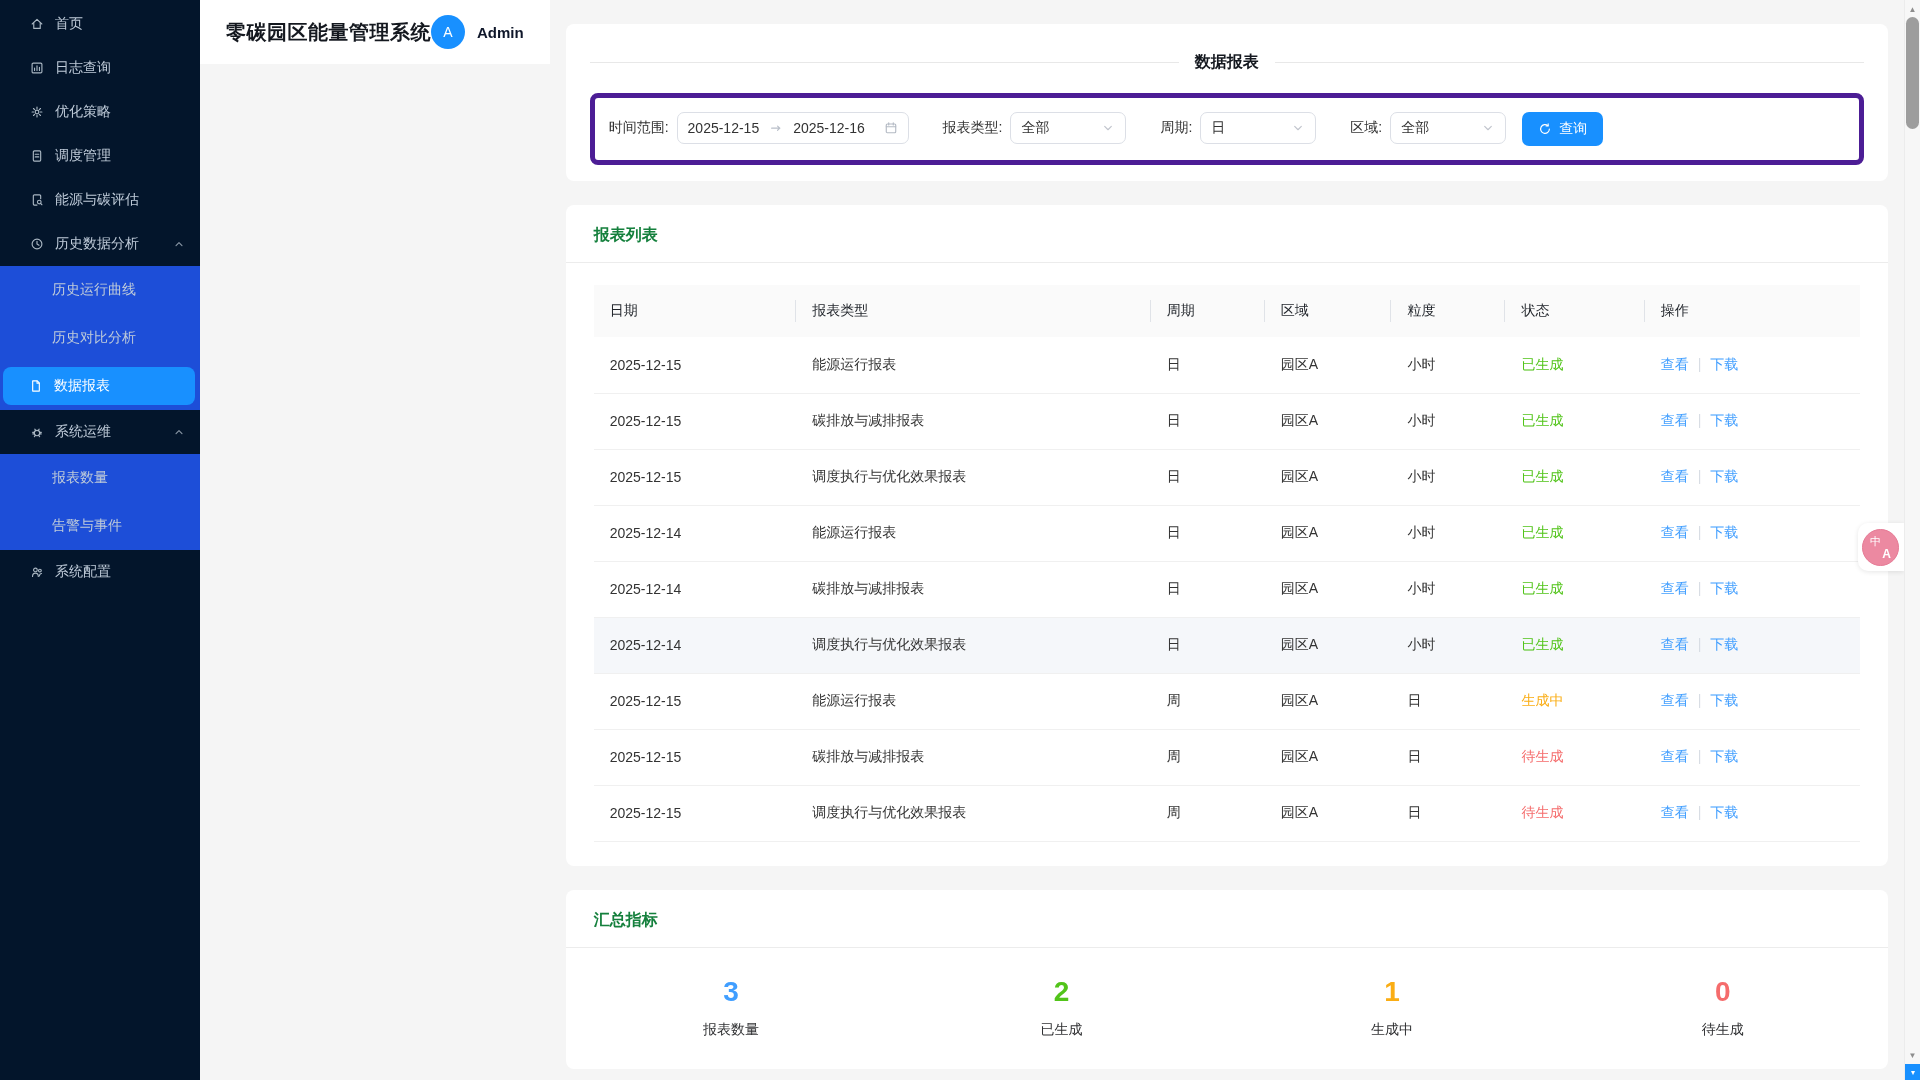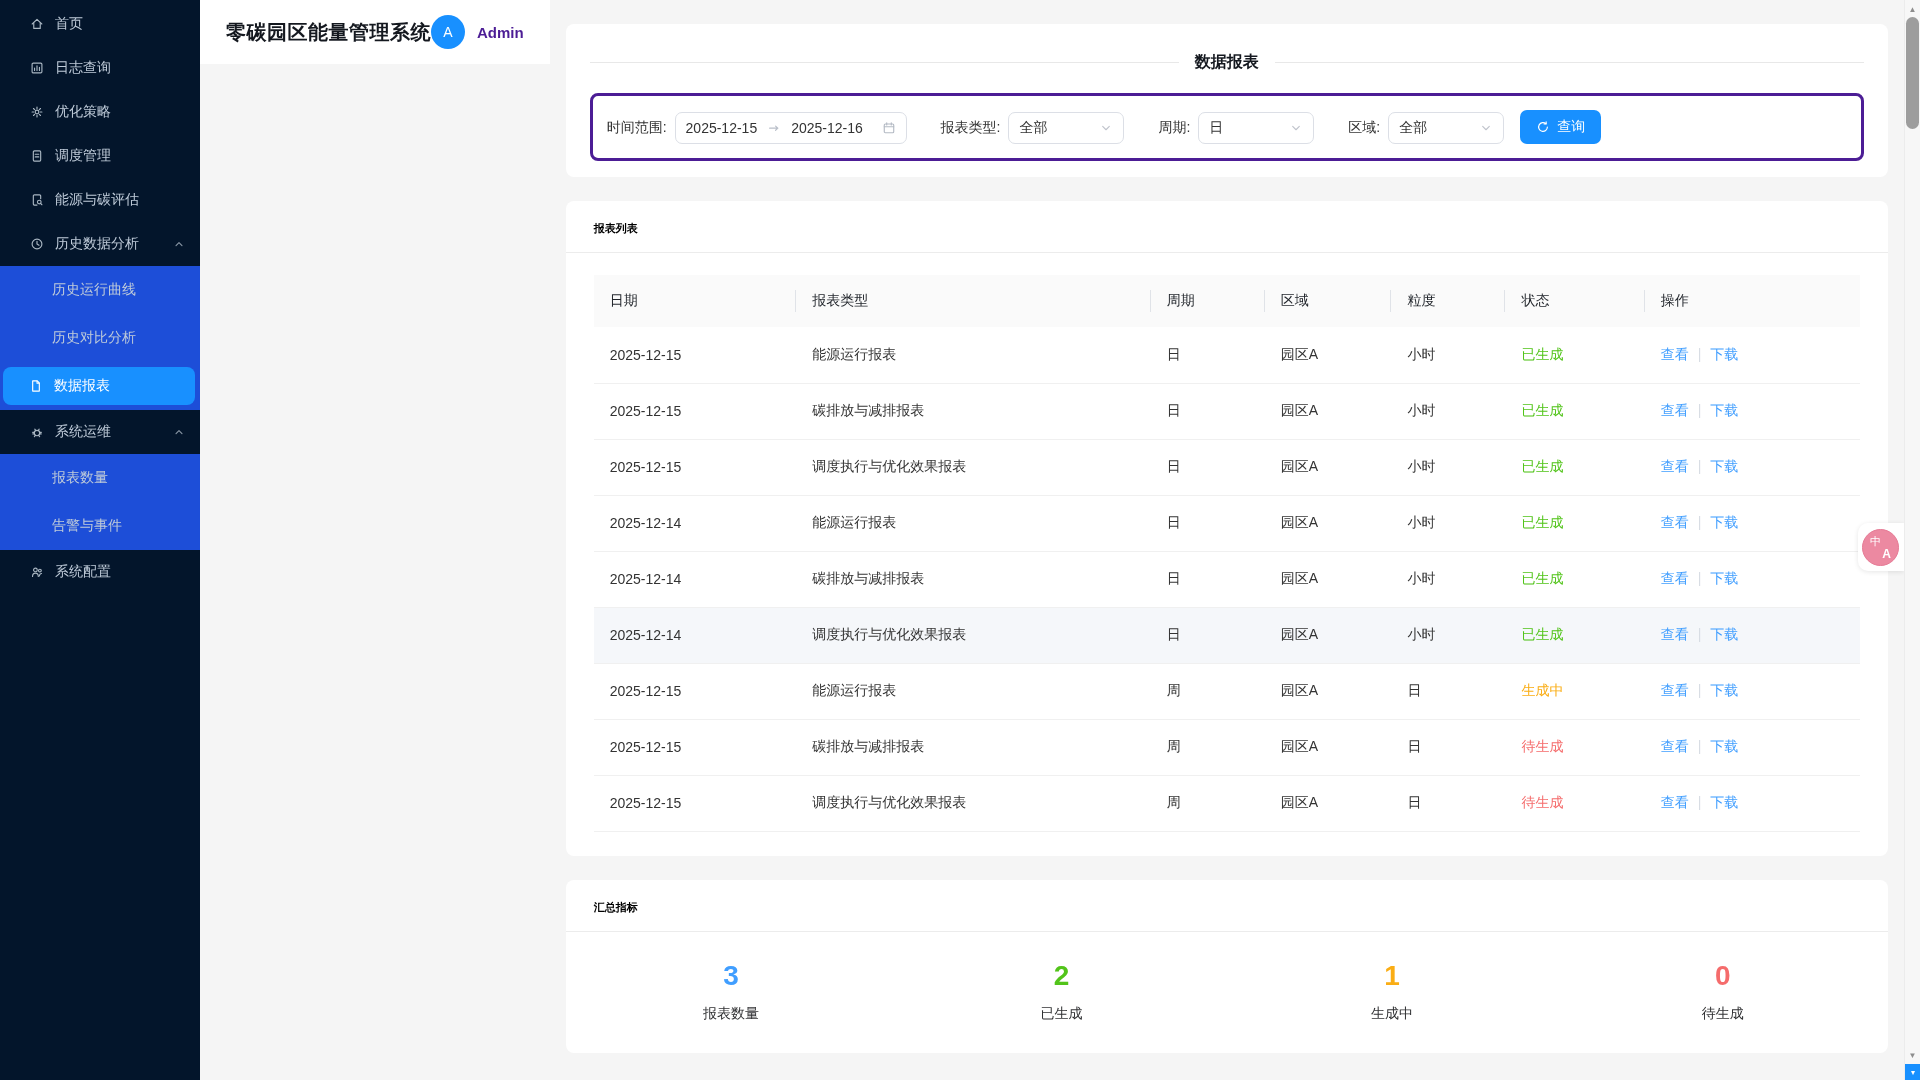--- a/index.html
+++ b/index.html
@@ -13,43 +13,43 @@
 .nav-item.sub{background:#1d4ed8;height:48px;padding-left:52px}
 .nav-item.sub.active{padding:0 5px 0 3px}
 .pill{flex:1;height:38px;background:#1890ff;border-radius:8px;display:flex;align-items:center;gap:11px;padding-left:26px;color:#fff}
 .pill .ico{color:#fff}
 
 .main{flex:1;min-width:0;display:flex;flex-direction:row;margin-right:16px}
 .topbar{height:64px;background:#fff;display:flex;align-items:center;padding:0 26px;flex-shrink:0}
 .app-title{font-size:20px;font-weight:700;color:#14181f;letter-spacing:.5px}
 .user{margin-left:auto;display:flex;align-items:center;gap:12px}
 .avatar{width:34px;height:34px;border-radius:50%;background:#1890ff;color:#fff;display:flex;align-items:center;justify-content:center;font-size:14px;cursor:pointer}
-.user-name{font-weight:700;font-size:15px;color:#4c1d95}
+.user-name{font-weight:700;font-size:15px;color:#0f172a}
 .content{flex:1;padding:24px 16px;overflow:hidden}
 .card{background:#fff;border-radius:8px;margin-bottom:24px}
 
 .card1{padding:24px 24px 16px}
 .divider-title{display:flex;align-items:center;gap:16px;margin:4px 0 20px}
 .divider-title::before,.divider-title::after{content:'';flex:1;height:1px;background:#e8e8e8}
 .divider-title span{font-size:16px;font-weight:700;color:#14181f}
-.filter-box{border:3px solid #4c1d95;border-radius:8px;padding:14px 14px;display:flex;align-items:flex-end}
+.filter-box{border:5px solid #4c1d95;border-radius:8px;padding:14px 14px;display:flex;align-items:flex-start}
 .f-group{display:flex;align-items:center}
 .f-group + .f-group{margin-left:34px}
 .f-label{font-size:14px;color:#333;margin-right:8px}
 .date-range{width:232px;height:32px;border:1px solid #dcdfe6;border-radius:7px;display:flex;align-items:center;padding:0 10px;font-size:14px;color:#333;background:#fff;cursor:pointer}
 .date-range .sep-ico{margin:0 10px;color:#b9bfc9}
 .date-range .cal{margin-left:auto;color:#b4bac4}
 .select{width:116px;height:32px;border:1px solid #dcdfe6;border-radius:7px;display:flex;align-items:center;justify-content:space-between;padding:0 10px;font-size:14px;color:#333;background:#fff;cursor:pointer}
 .select .ico,.date-range .ico{width:14px;height:14px}
 .select .ico{color:#c0c4cc}
 .btn-query{margin-left:16px;height:34px;padding:0 16px;background:#1890ff;color:#fff;border:none;border-radius:7px;font-size:14px;display:flex;align-items:center;gap:7px;cursor:pointer;font-family:inherit}
 .btn-query .ico{width:15px;height:15px}
 
 .card2{padding:20px 0 24px}
-.card-head{padding:0 28px;font-size:11px;font-weight:700;color:#000000}
+.card-head{padding:0 28px;font-size:16px;font-weight:700;color:#15803d}
 .card-divider{height:1px;background:#ececec;margin-top:16px}
 .table-wrap{padding:22px 28px 0}
 table{width:100%;border-collapse:collapse;font-size:14px;color:#333;table-layout:fixed}
 thead th{background:#fafafa;text-align:left;font-weight:400;color:#1f2329;height:52px;padding:0 16px;position:relative}
 thead th:not(:last-child)::after{content:'';position:absolute;right:0;top:15px;bottom:15px;width:1px;background:#e0e3e8}
 tbody td{height:56px;padding:0 16px;border-bottom:1px solid #f0f0f0;overflow:hidden;white-space:nowrap}
 tbody tr.hover{background:#f5f7fa}
 .link{color:#409eff;cursor:pointer;text-decoration:none}
 .link-sep{color:#d8dde4;margin:0 9px}
 

